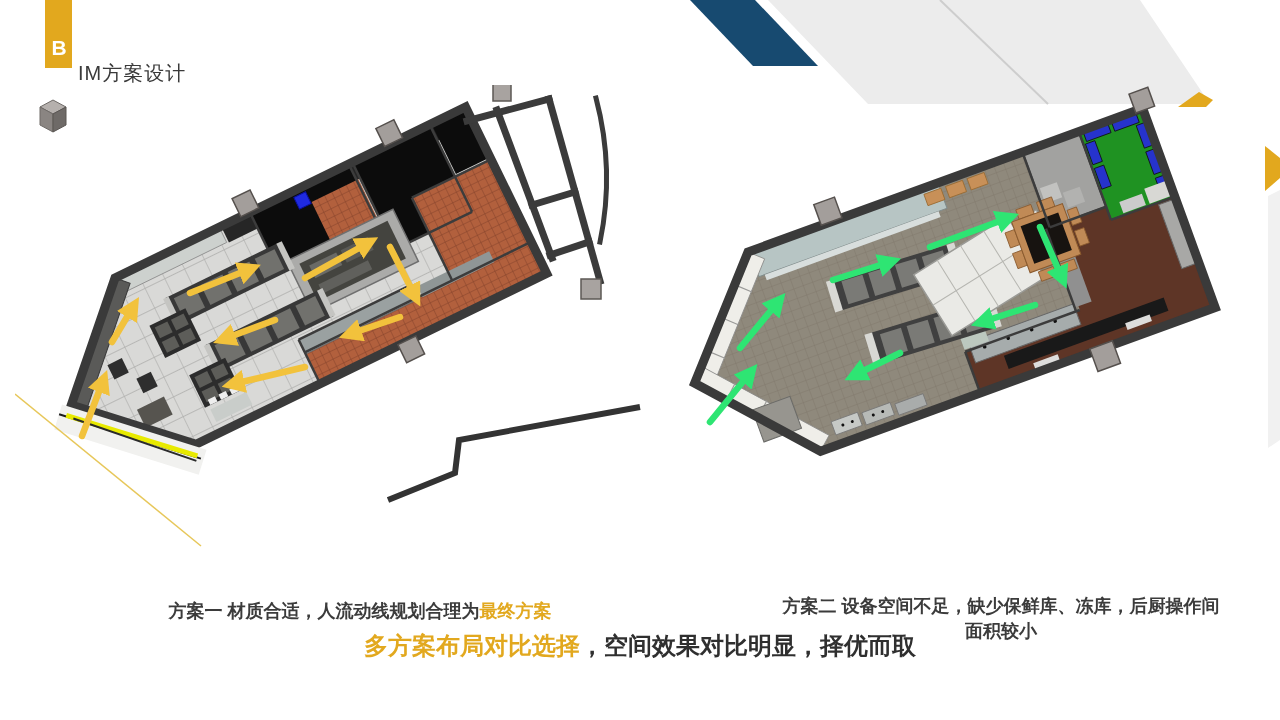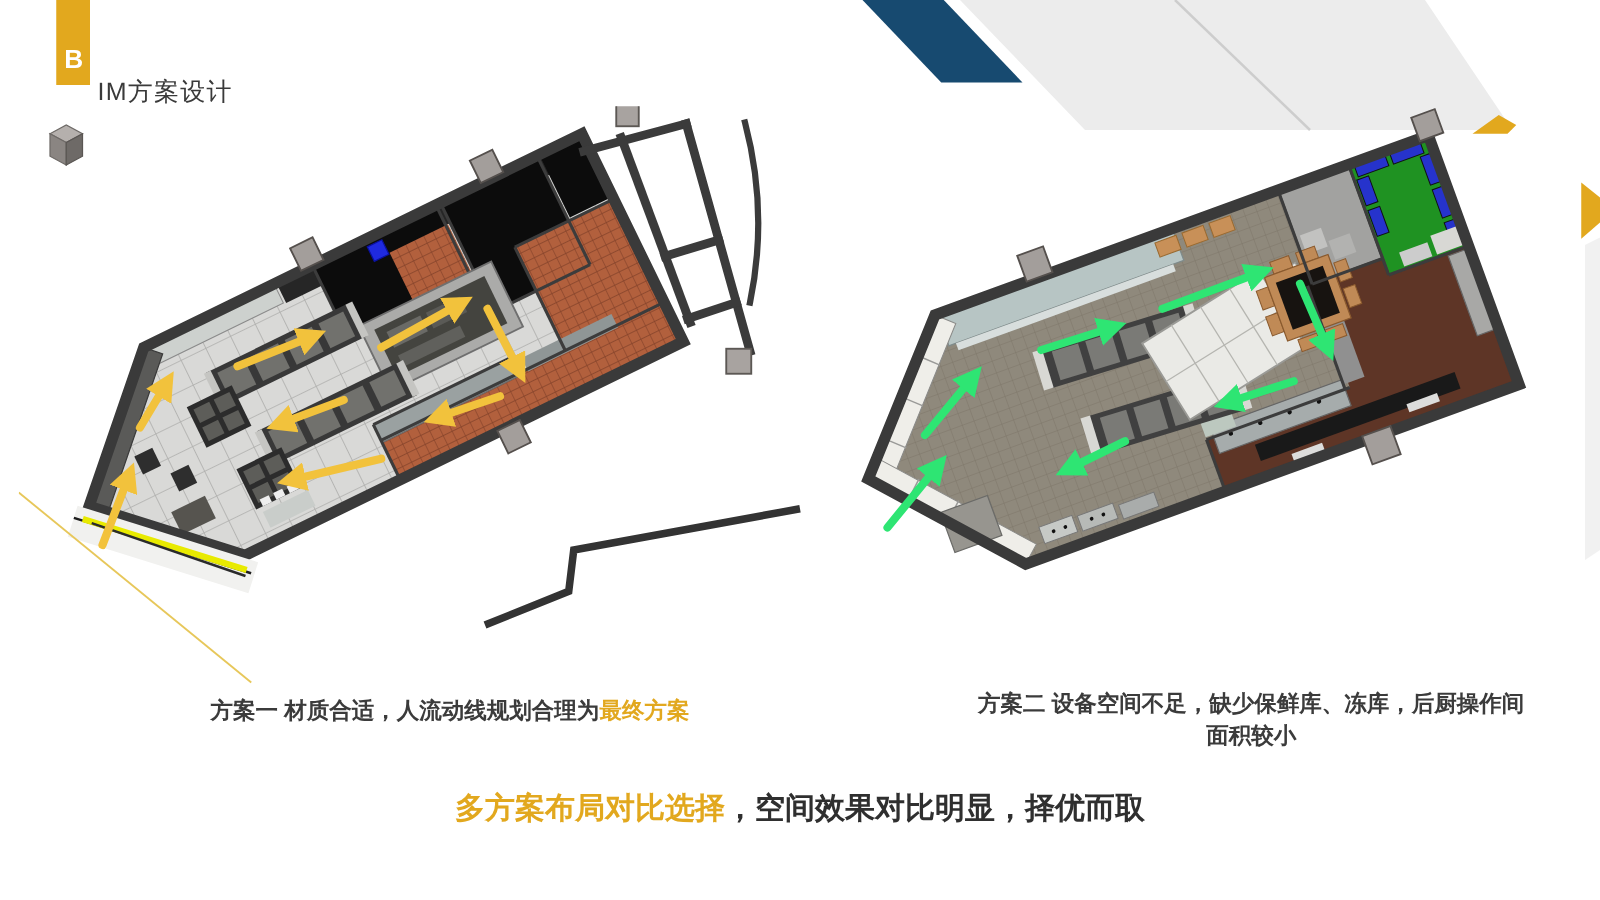--- a/index.html
+++ b/index.html
@@ -6,21 +6,21 @@
   body{width:1280px;height:720px;position:relative;overflow:hidden;
        font-family:"Liberation Sans","DejaVu Sans",sans-serif;}
   .abs{position:absolute;}
   
   .ribbon{left:45px;top:0;width:27px;height:68px;background:var(--gold);}
   .badge-letter{left:47px;top:36px;width:24px;text-align:center;
     font-size:21px;font-weight:bold;color:#fff;}
   .page-title{left:78px;top:36px;font-size:20px;font-weight:normal;color:#3a3a3a;
     letter-spacing:1px;margin-top:24px;}
   
-  .caption{font-size:18px;font-weight:bold;color:#3b3b3b;line-height:25px;}
+  .caption{font-size:18px;font-weight:bold;color:#3b3b3b;line-height:25px;margin-top:43px;}
   .cap1{left:120px;top:556px;width:480px;text-align:center;}
   .cap2{left:775px;top:551px;width:452px;text-align:center;}
   .conclusion{left:0;top:630px;width:1280px;text-align:center;
     font-size:24px;font-weight:bold;color:#2f2f2f;}
   .gold-text{color:var(--gold);}
   svg{display:block;}
 </style>
 </head>
 <body>
 

